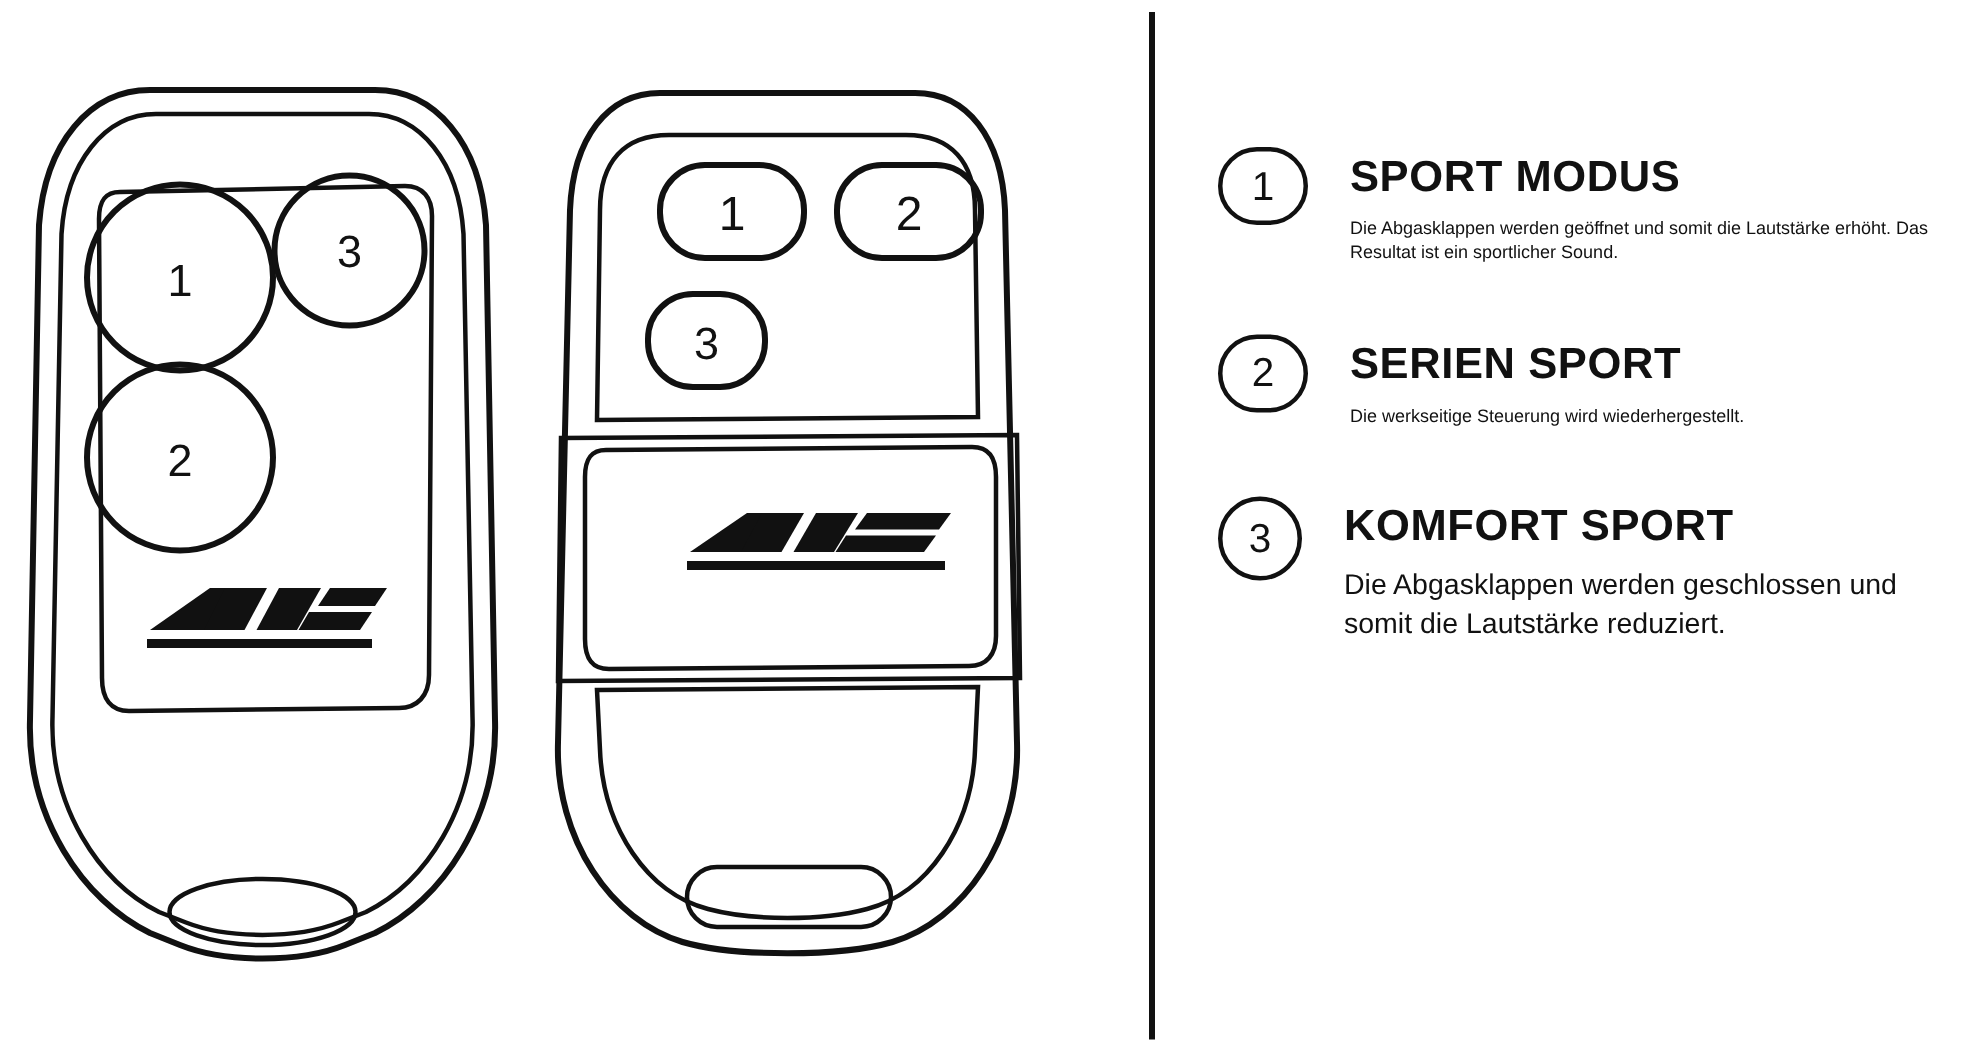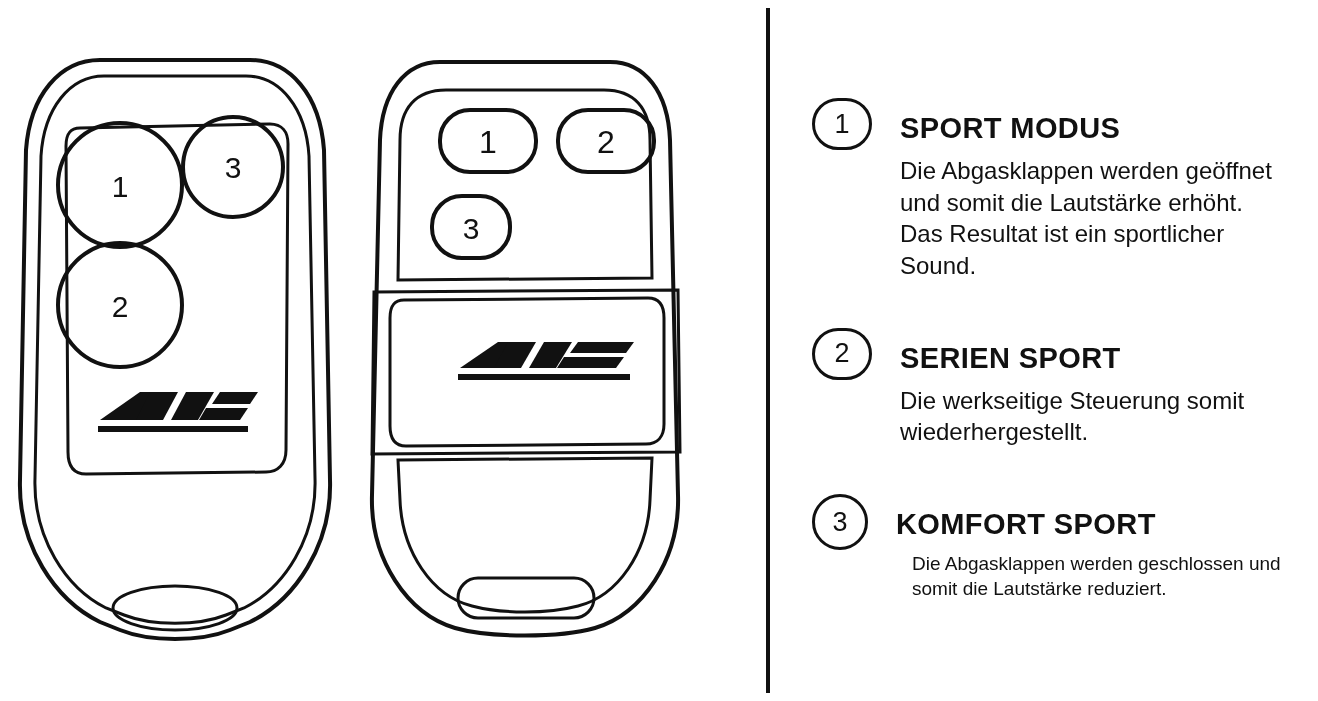--- a/index.html
+++ b/index.html
@@ -75,31 +75,31 @@
     height: 56px;
   }
   .legend-text {
     margin-left: 28px;
     padding-top: 0px;
   }
   .legend-title {
     font-size: 29px;
     font-weight: bold;
     letter-spacing: 0.4px;
-    margin: 16px 0 10px 0;
+    margin: 6px 0 10px 0;
     white-space: nowrap;
   }
   .legend-desc {
-    font-size: 24px;
+    font-size: 12px;
     line-height: 1.32;
     margin: 0;
     max-width: 392px;
   }
   .row-2 .legend-text { margin-left: 28px; }
-  .row-3 .legend-desc { font-size: 19px; margin-left: 16px; }
+  .row-3 .legend-desc { font-size: 19px; }
 </style>
 </head>
 <body>
 
 <div class="page">
 
   <div class="illustration">
     <svg width="766" height="701" viewBox="0 0 766 701" xmlns="http://www.w3.org/2000/svg" fill="none" stroke="#111111" stroke-width="4">
 
       <g>
@@ -229,21 +229,21 @@
       <div class="legend-text">
         <p class="legend-title">SPORT MODUS</p>
         <p class="legend-desc">Die Abgasklappen werden geöffnet und somit die Lautstärke erhöht. Das Resultat ist ein sportlicher Sound.</p>
       </div>
     </div>
 
     <div class="legend-row row-2">
       <div class="badge">2</div>
       <div class="legend-text">
         <p class="legend-title">SERIEN SPORT</p>
-        <p class="legend-desc">Die werkseitige Steuerung somit wiederhergestellt.</p>
+        <p class="legend-desc">Die werkseitige Steuerung wird wiederhergestellt.</p>
       </div>
     </div>
 
     <div class="legend-row row-3">
       <div class="badge circle">3</div>
       <div class="legend-text">
         <p class="legend-title">KOMFORT SPORT</p>
         <p class="legend-desc">Die Abgasklappen werden geschlossen und somit die Lautstärke reduziert.</p>
       </div>
     </div>

